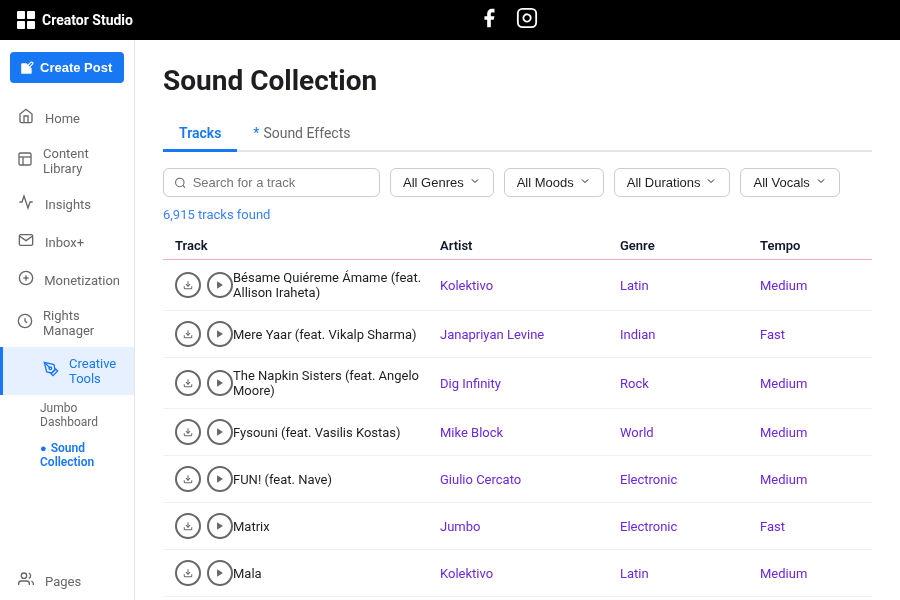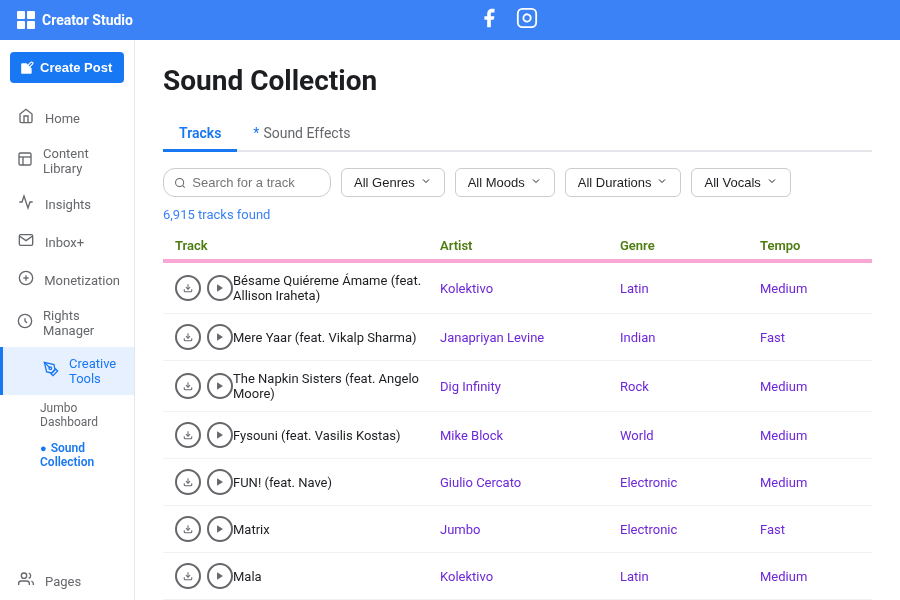--- a/index.html
+++ b/index.html
@@ -1,20 +1,20 @@
 <!DOCTYPE html>
 <html><head>
   <meta charset="utf-8">
   <style>
     * { box-sizing: border-box; margin: 0; padding: 0; }
     body { font-family: -apple-system, BlinkMacSystemFont, 'Segoe UI', Roboto, sans-serif; font-size: 14px; background: #f0f2f5; }
 
     
     .top-nav {
-      background: #3b82f6;
+      background: #000000;
       height: 40px;
       display: flex;
       align-items: center;
       justify-content: space-between;
       padding: 0 16px;
       position: fixed;
       top: 0; left: 0; right: 0;
       z-index: 100;
     }
     .top-nav-left { display: flex; align-items: center; gap: 8px; }
@@ -108,25 +108,25 @@
     .filters {
       display: flex;
       align-items: center;
       gap: 10px;
       margin-bottom: 10px;
     }
     .search-box {
       display: flex;
       align-items: center;
       border: 1px solid #ccc;
-      border-radius: 12px;
+      border-radius: 6px;
       padding: 6px 10px;
       gap: 6px;
       background: white;
-      width: 168px;
+      width: 217px;
     }
     .search-box input {
       border: none;
       outline: none;
       font-size: 13px;
       color: #65676b;
       width: 100%;
       background: transparent;
     }
     .filter-btn {
@@ -148,22 +148,22 @@
       margin-bottom: 10px;
     }
 
     
     .table-header {
       display: grid;
       grid-template-columns: 1fr 180px 140px 100px;
       padding: 6px 12px;
       font-size: 13px;
       font-weight: 600;
-      color: #4d7c0f;
-      border-bottom: 4px solid #f9a8d4;
+      color: #0f172a;
+      border-bottom: 1px solid #f9a8d4;
     }
     .track-row {
       display: grid;
       grid-template-columns: 1fr 180px 140px 100px;
       padding: 10px 12px;
       align-items: center;
       border-bottom: 1px solid #f0f2f5;
     }
     .track-cell-name {
       display: flex;

